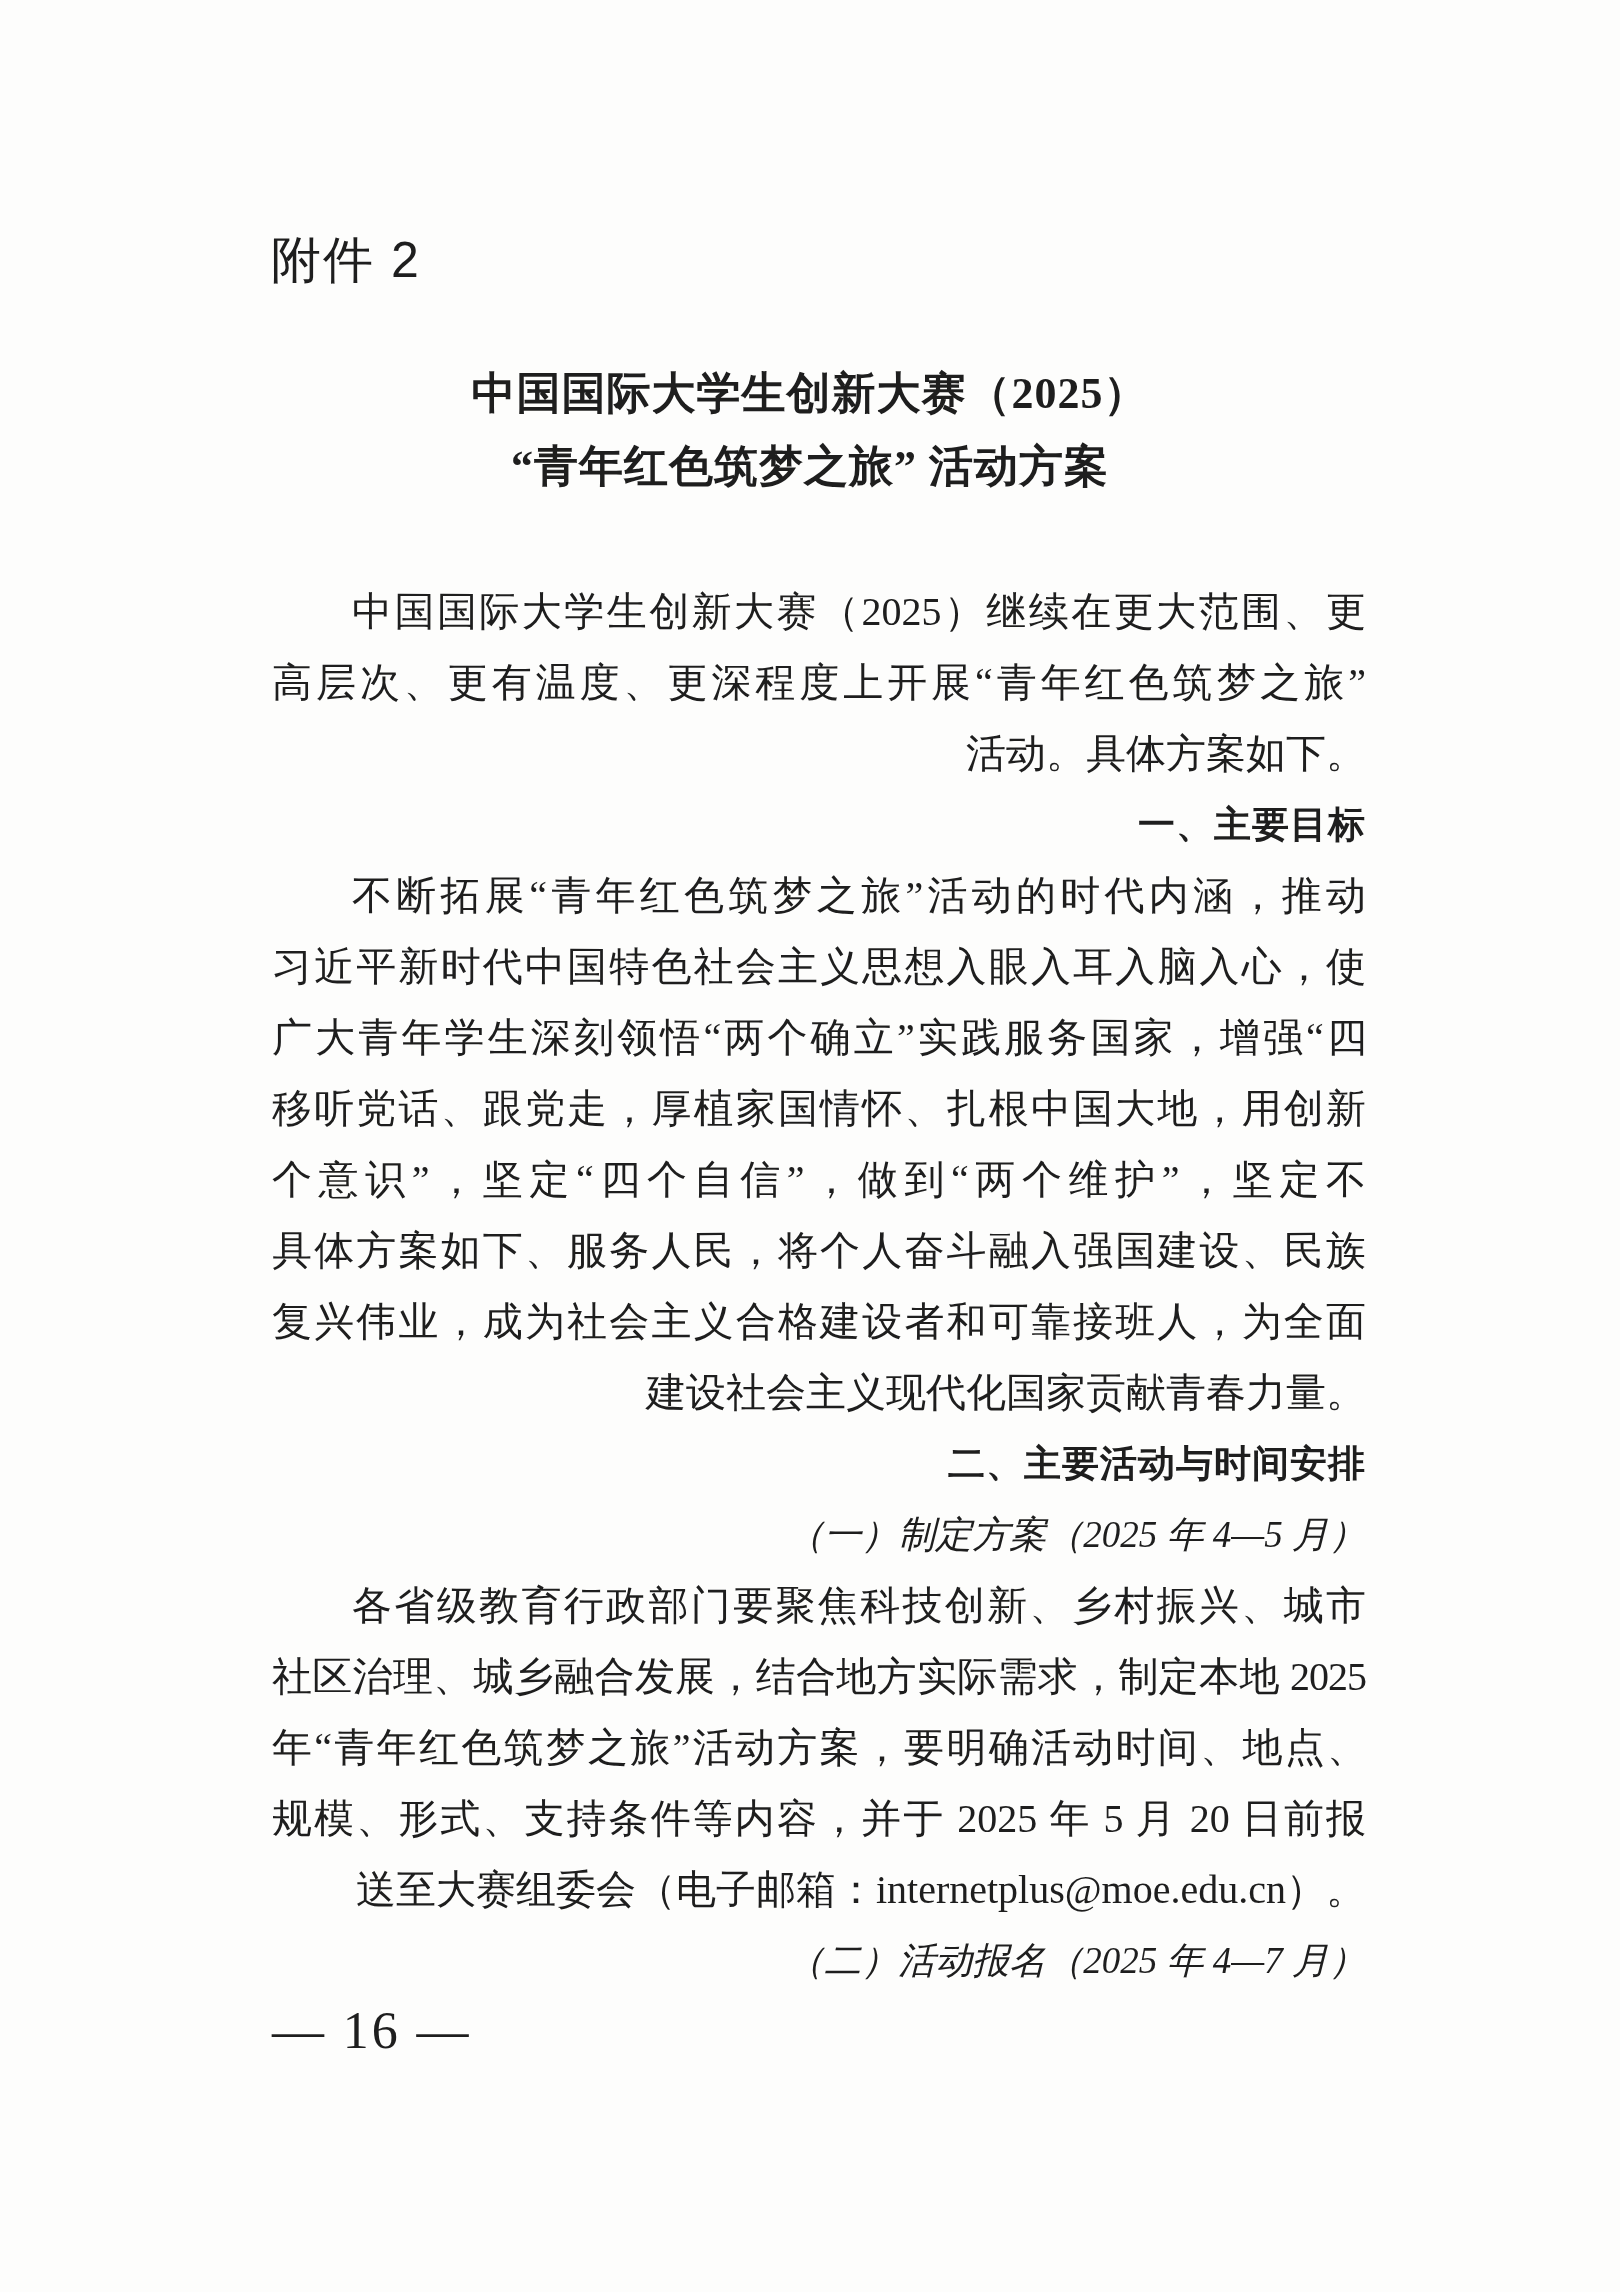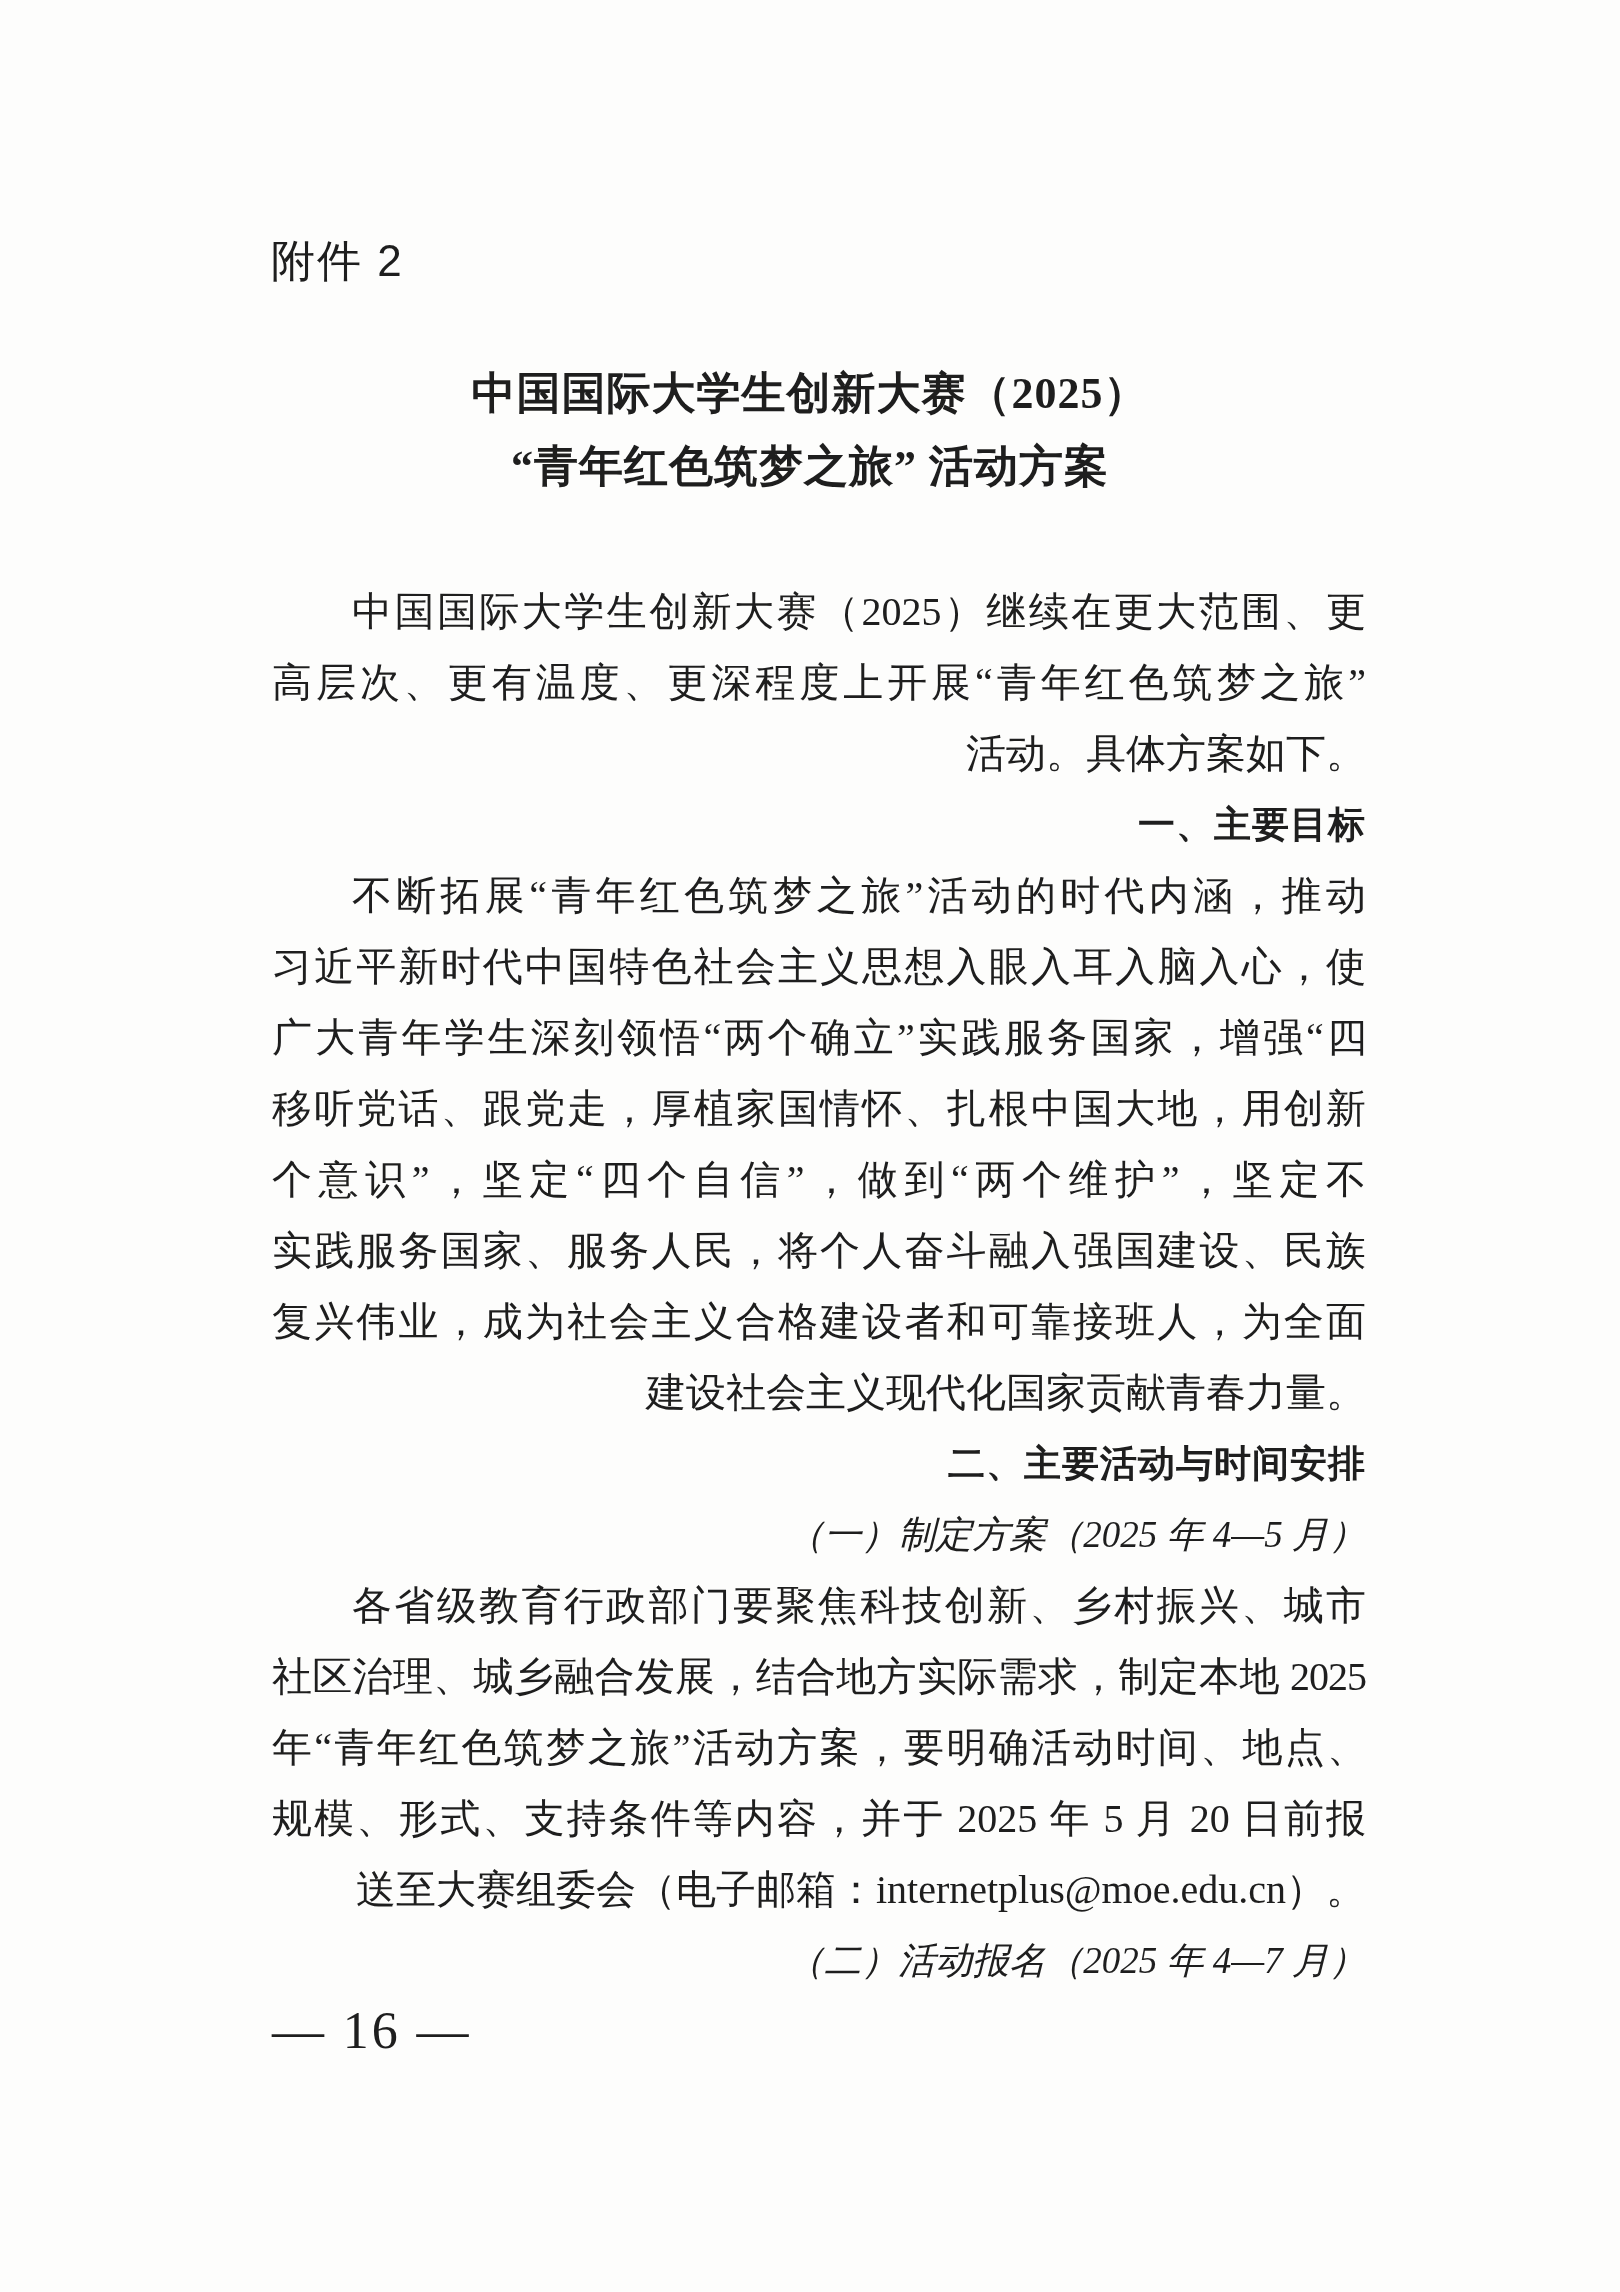--- a/index.html
+++ b/index.html
@@ -15,21 +15,21 @@
     color: #1e1e1e;
     font-family: "Liberation Serif", serif;
     overflow: hidden;
   }
   
   .attachment {
     position: absolute;
     left: 271px;
     top: 235px;
     font-family: "Liberation Sans", sans-serif;
-    font-size: 44px;
+    font-size: 50px;
     line-height: 51px;
     letter-spacing: 2px;
     font-weight: 400;
   }
   
   .doc-title {
     position: absolute;
     left: 0;
     top: 357px;
     width: 100%;
@@ -102,21 +102,21 @@
   <div class="doc-body">
     <div class="line indent just">中国国际大学生创新大赛（2025）继续在更大范围、更</div>
     <div class="line just">高层次、更有温度、更深程度上开展“青年红色筑梦之旅”</div>
     <div class="line">活动。具体方案如下。</div>
     <div class="line indent heading">一、主要目标</div>
     <div class="line indent just">不断拓展“青年红色筑梦之旅”活动的时代内涵，推动</div>
     <div class="line just">习近平新时代中国特色社会主义思想入眼入耳入脑入心，使</div>
     <div class="line just tight">广大青年学生深刻领悟“两个确立”实践服务国家，增强“四</div>
     <div class="line just">移听党话、跟党走，厚植家国情怀、扎根中国大地，用创新</div>
     <div class="line just">个意识”，坚定“四个自信”，做到“两个维护”，坚定不</div>
-    <div class="line just">实践服务国家、服务人民，将个人奋斗融入强国建设、民族</div>
+    <div class="line just">具体方案如下、服务人民，将个人奋斗融入强国建设、民族</div>
     <div class="line just">复兴伟业，成为社会主义合格建设者和可靠接班人，为全面</div>
     <div class="line">建设社会主义现代化国家贡献青春力量。</div>
     <div class="line indent heading">二、主要活动与时间安排</div>
     <div class="line indent sub">（一）制定方案（2025 年 4—5 月）</div>
     <div class="line indent just">各省级教育行政部门要聚焦科技创新、乡村振兴、城市</div>
     <div class="line just tight">社区治理、城乡融合发展，结合地方实际需求，制定本地 2025</div>
     <div class="line just tight">年“青年红色筑梦之旅”活动方案，要明确活动时间、地点、</div>
     <div class="line just">规模、形式、支持条件等内容，并于 2025 年 5 月 20 日前报</div>
     <div class="line">送至大赛组委会（电子邮箱：internetplus@moe.edu.cn）。</div>
     <div class="line indent sub">（二）活动报名（2025 年 4—7 月）</div>

